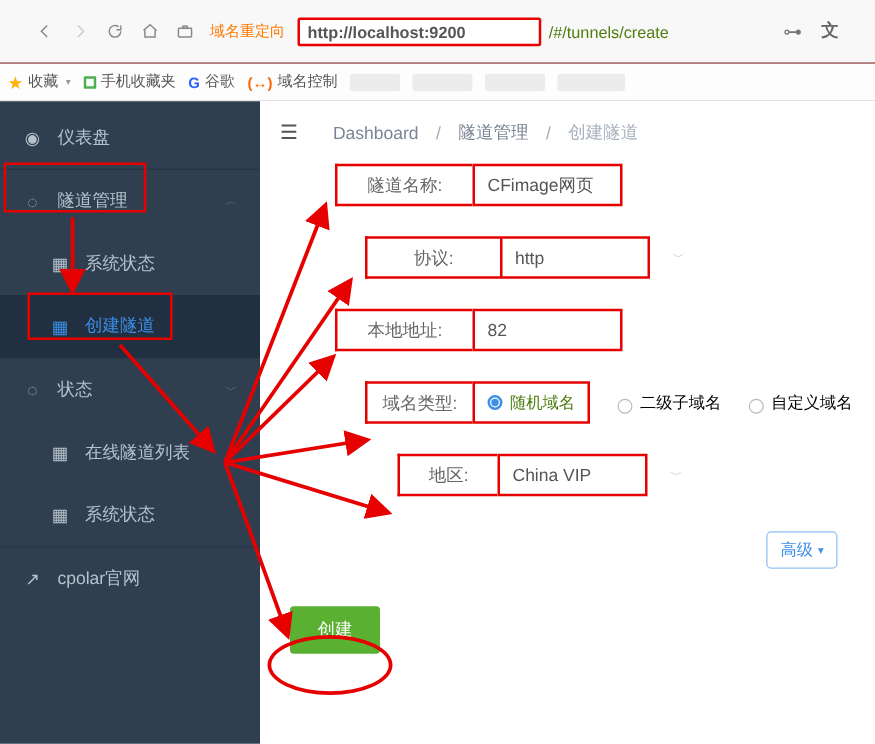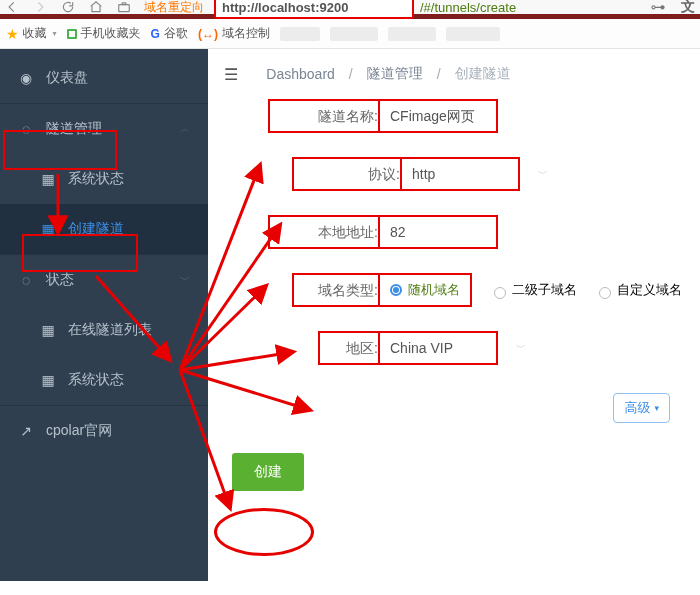--- a/index.html
+++ b/index.html
@@ -10,26 +10,26 @@
     color: #555;
     background: #fff;
     width: 700px;
     height: 595px;
     overflow: hidden;
     position: relative;
   }
 
   
   .chrome-top {
-    height: 19px;
+    height: 51px;
     background: #f8f8f8;
-    border-bottom: 5px solid #7f1d1d;
-    display: flex;
-    align-items: center;
-    padding: 0 0;
+    border-bottom: 1px solid #7f1d1d;
+    display: flex;
+    align-items: center;
+    padding: 0 24px;
     gap: 4px;
   }
   .chrome-icon {
     width: 24px; height: 24px;
     display: inline-flex;
     align-items: center;
     justify-content: center;
     color: #888;
     font-size: 14px;
   }
@@ -136,21 +136,21 @@
   .form {
     padding: 0 10px 0 10px;
   }
   .form-row {
     display: flex;
     align-items: center;
     margin-bottom: 24px;
   }
   .form-label {
     width: 110px;
-    text-align: right;
+    text-align: center;
     font-size: 14px;
     color: #666;
     border: 2px solid #e60000;
     height: 34px;
     line-height: 30px;
     padding-right: 0;
     border-right: none;
   }
   .form-input {
     height: 34px;
@@ -367,21 +367,21 @@
           <span class="radio-unchecked"></span>
           <span>二级子域名</span>
         </span>
         <span class="radio-opt">
           <span class="radio-unchecked"></span>
           <span>自定义域名</span>
         </span>
       </div>
       <div class="form-row">
         <div style="width:100px"></div>
-        <span class="form-label" style="width:60px">地区:</span>
+        <span class="form-label" style="width:80px">地区:</span>
         <span class="form-input">China VIP</span>
         <span class="dropdown-caret">﹀</span>
       </div>
 
       <div style="clear:both;height:4px"></div>
       <button class="adv-btn">
         <span>高级</span>
         <span style="font-size:9px">▾</span>
       </button>
       <div style="clear:both"></div>

